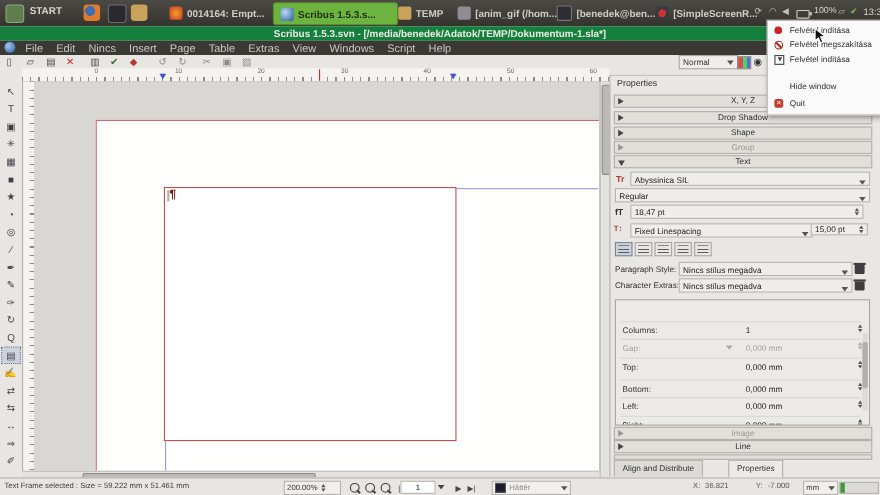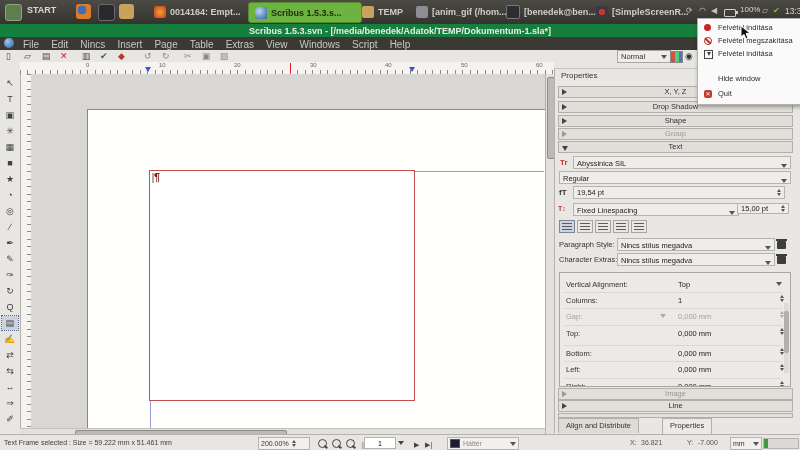--- a/index.html
+++ b/index.html
@@ -298,21 +298,21 @@
   <div class="combo" style="left:18px;top:87px;width:210px;">
     <span>Abyssinica SIL</span>
       <span class="chev"></span>
   </div>
   <div class="combo" style="left:4px;top:102px;width:224px;">
     <span>Regular</span>
       <span class="chev"></span>
   </div>
   <span class="ficon" style="left:4px;top:119px;color:#333;">fT</span>
   <div class="spinbox" style="left:18px;top:117px;width:204px;">
-    <span>19,54 pt</span>
+    <span>18,47 pt</span>
     <span class="spin">
         <i class="u"></i>
         <i class="d"></i>
       </span>
   </div>
   <span class="ficon" style="left:3px;top:136px;font-size:7px;">T↕</span>
   <div class="combo" style="left:18px;top:134px;width:158px;">
     <span>Fixed Linespacing</span>
       <span class="chev"></span>
   </div>
@@ -340,25 +340,20 @@
   <span class="trash" style="left:222px;top:170px;"></span>
 
   <span class="plab" style="left:4px;top:186px;">Character Extras:</span>
   <div class="combo" style="left:62px;top:184px;width:150px;">
     <span>Nincs stílus megadva</span>
       <span class="chev"></span>
   </div>
   <span class="trash" style="left:222px;top:185px;"></span>
 
   <div id="gbox">
-    <div class="grow" style="top:5px;">
-      <span class="gl">Vertical Alignment:</span>
-      <span class="gv">Top</span>
-      <span class="chev gchev"></span>
-    </div>
     <div class="gsep" style="top:19px;"></div>
     <div class="grow" style="top:21px;">
       <span class="gl">Columns:</span>
       <span class="gv">1</span>
       <span class="spin gspin">
           <i class="u"></i>
           <i class="d"></i>
         </span>
     </div>
     <div class="gsep" style="top:35px;"></div>

